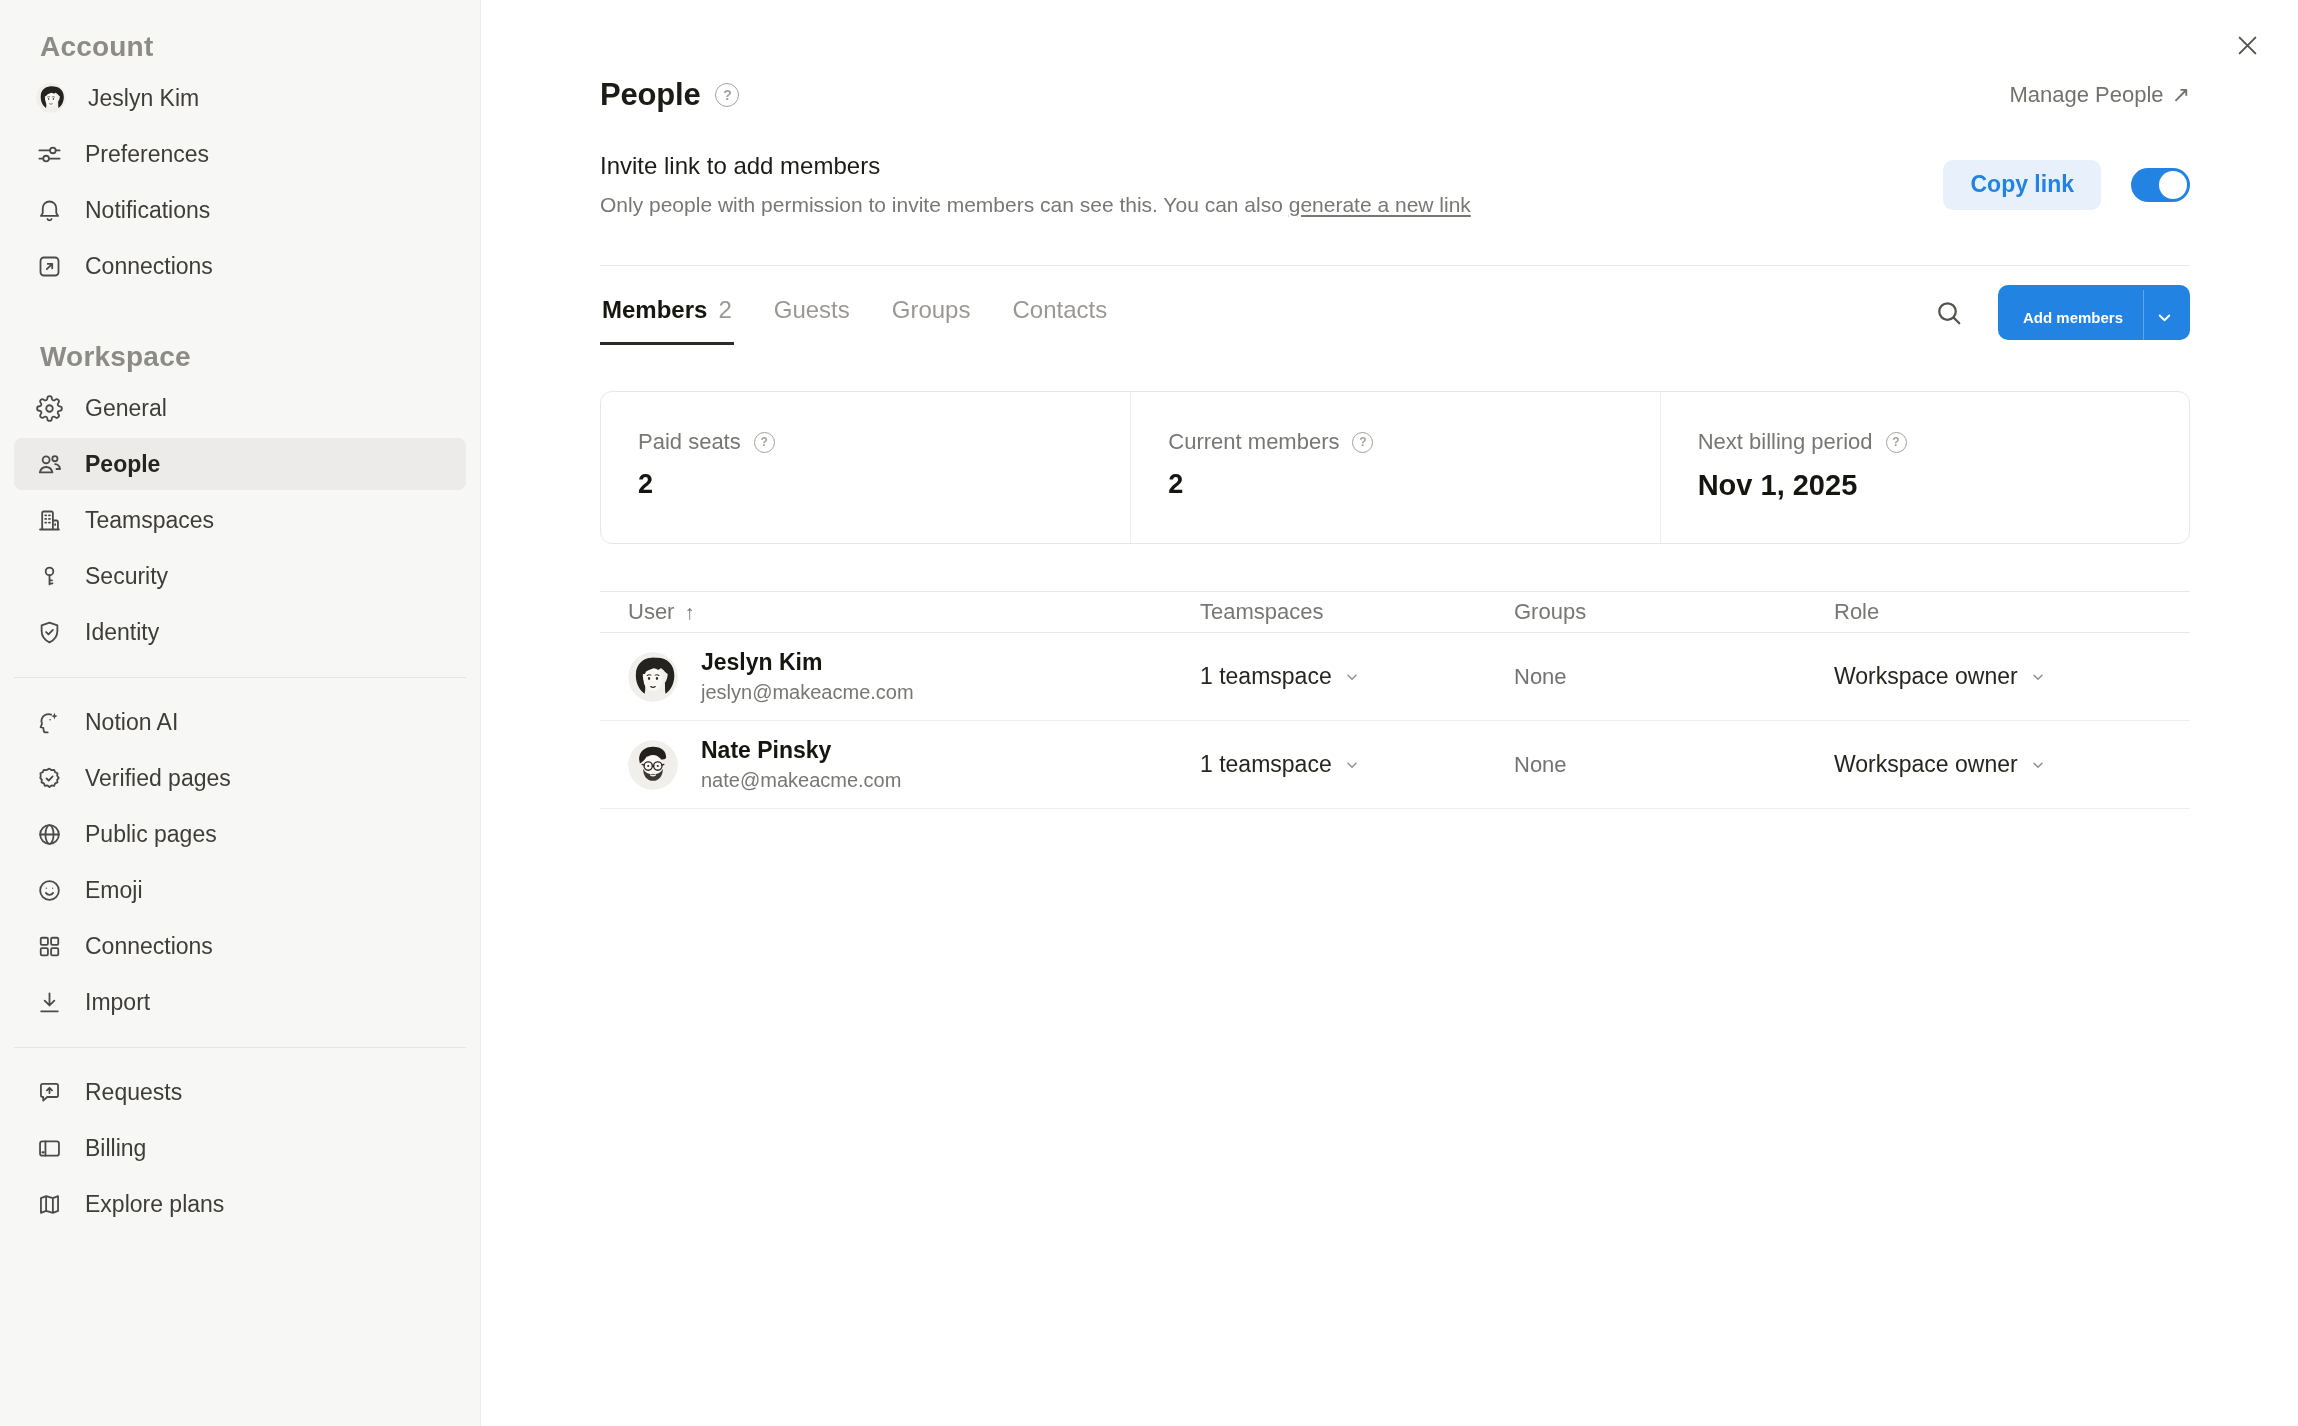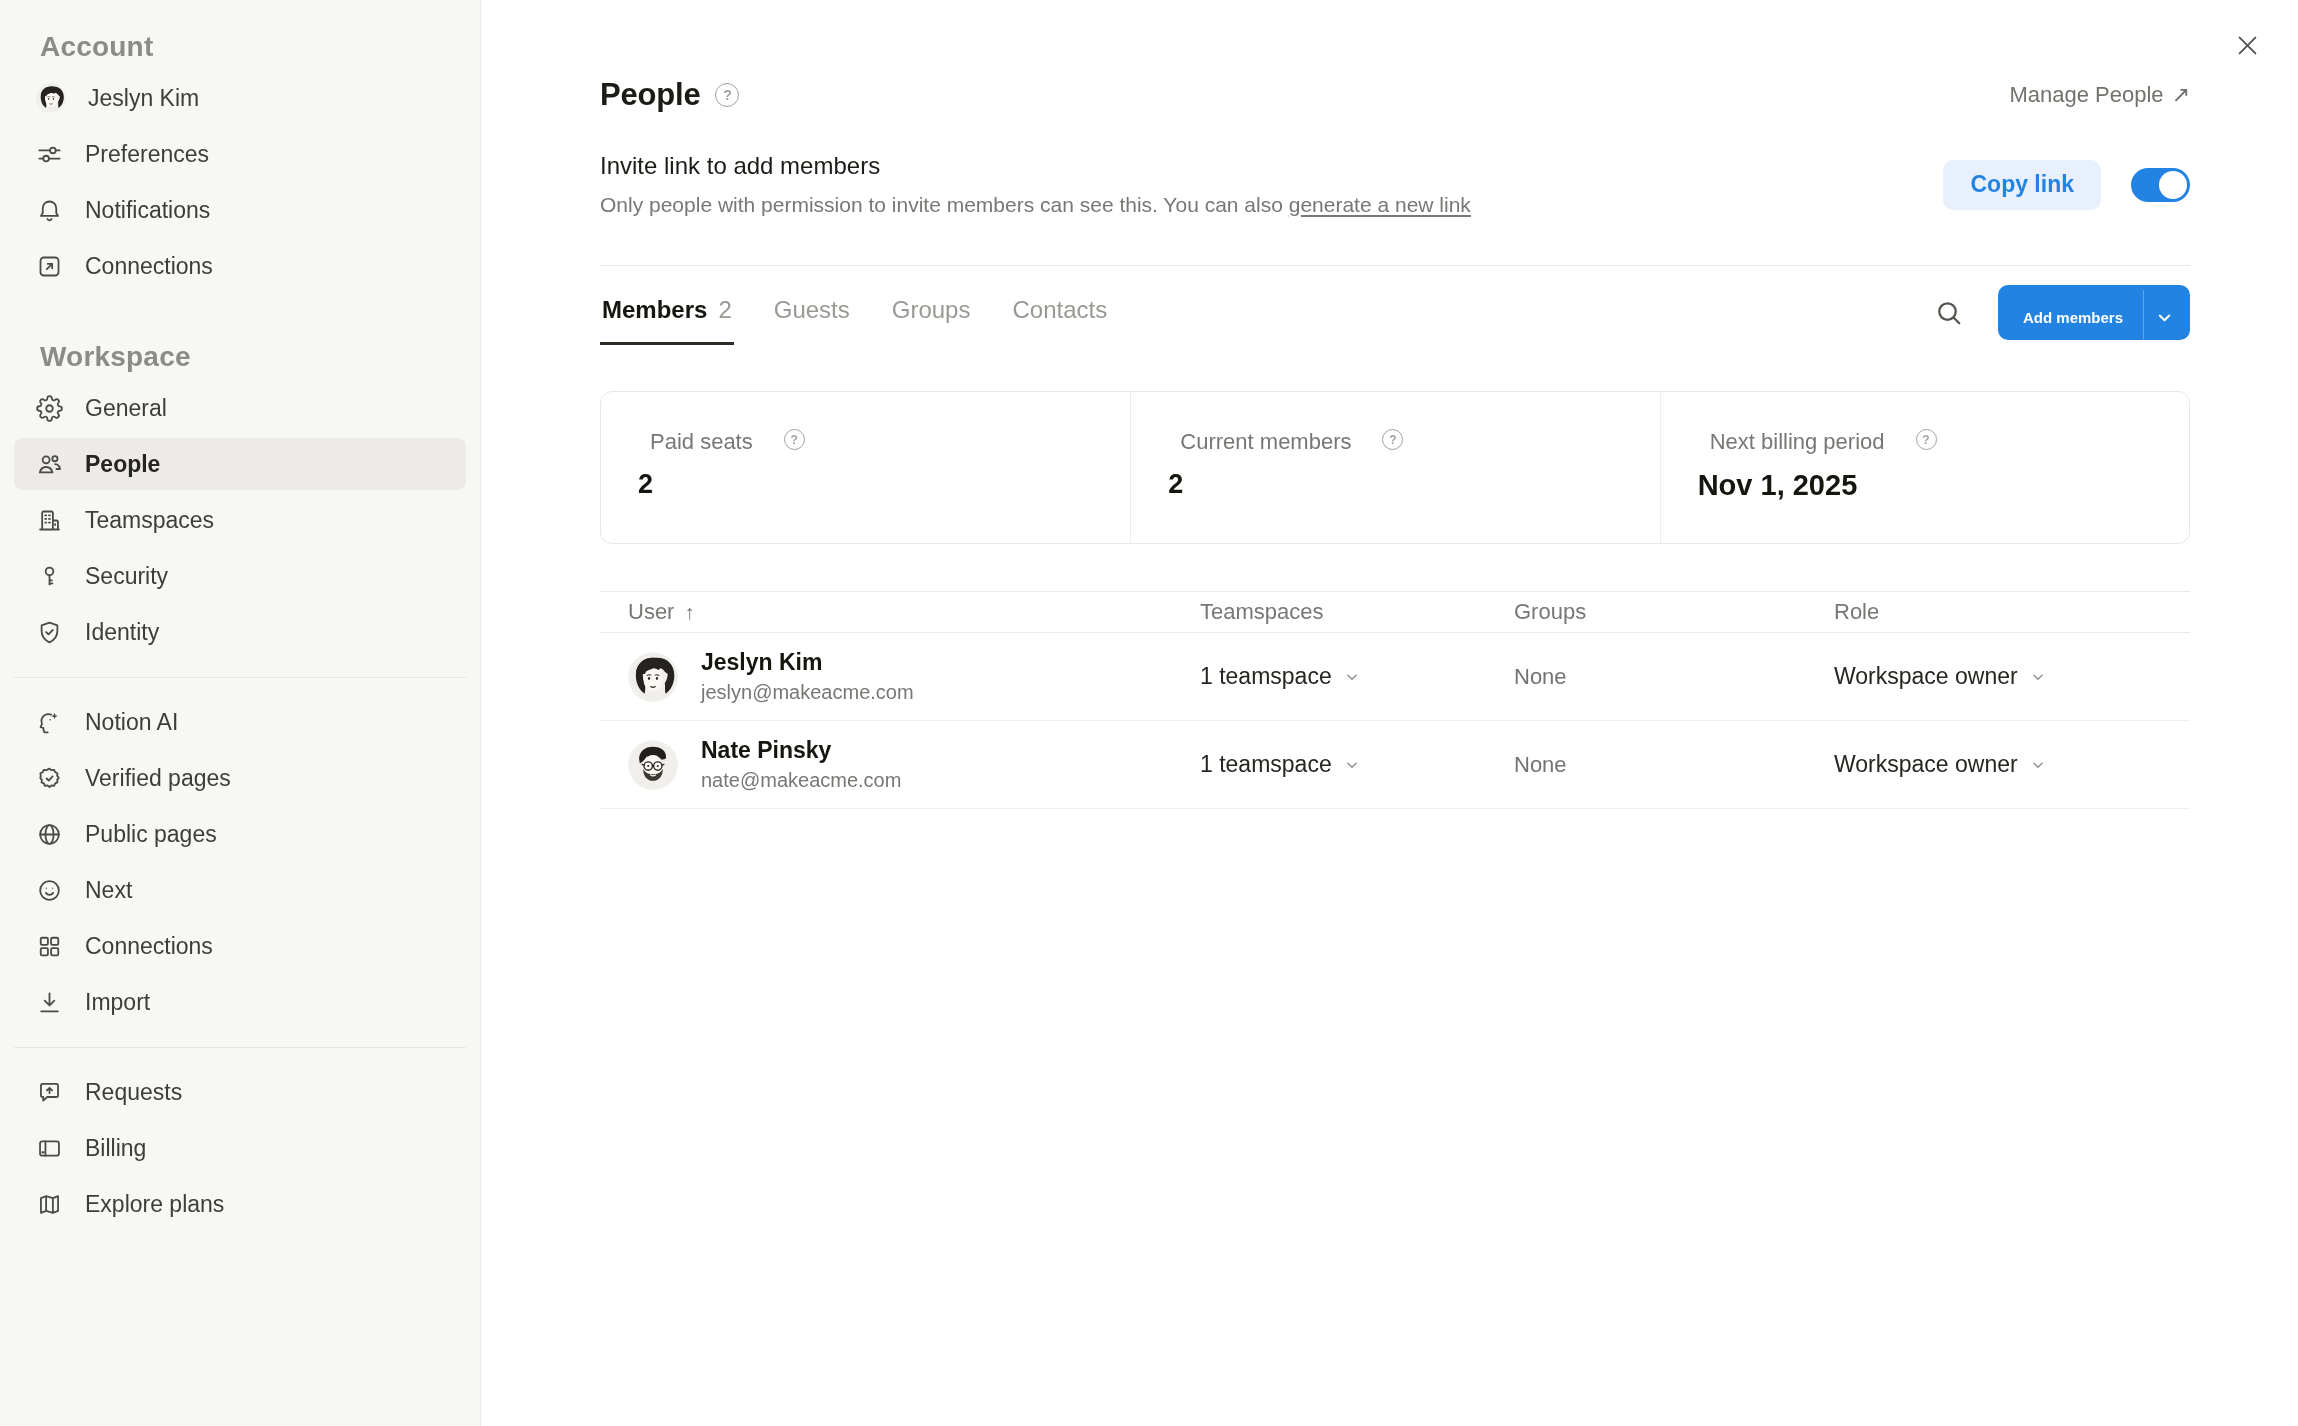--- a/index.html
+++ b/index.html
@@ -88,21 +88,21 @@
   .add-members-btn .divider { width: 1px; height: 55px; background: rgba(255,255,255,0.28); margin: 0 4px 0 20px; }
   .add-members-btn .chev { width: 32px; height: 32px; display: flex; align-items: center; justify-content: center; }
   .add-members-btn .chev svg { width: 19px; height: 19px; stroke: #fff; fill: none; stroke-width: 2.4; stroke-linecap: round; stroke-linejoin: round; }
 
   .stats-card {
     margin-top: 46px; height: 153px; border: 1px solid #e8e7e4; border-radius: 12px;
     display: grid; grid-template-columns: 1fr 1fr 1fr; overflow: hidden; background: #fff;
   }
   .stat { padding: 37px 0 0 37px; }
   .stat + .stat { border-left: 1px solid #efeeec; }
-  .stat-label { display: flex; align-items: flex-start; gap: 31px; font-size: 22px; color: #787774; margin-left: 12px; }
+  .stat-label { display: flex; align-items: center; gap: 13px; font-size: 22px; color: #787774; }
   .stat-label .help-circle { width: 21px; height: 21px; font-size: 12px; }
   .stat-value { margin-top: 14px; font-size: 27px; font-weight: 600; color: #16150f; }
   .stat-value.date { font-size: 29px; font-weight: 700; }
 
   .members-table { margin-top: 47px; }
   .thead, .trow { display: grid; grid-template-columns: 600px 314px 320px 1fr; align-items: center; }
   .thead {
     height: 42px; border-top: 1px solid var(--divider, #e9e9e7); border-bottom: 1px solid var(--divider, #e9e9e7);
     color: #787774; font-size: 22px;
   }
@@ -266,21 +266,21 @@
 
     <div class="nav-item">
       <span class="nav-icon">
         <svg viewBox="0 0 24 24">
             <circle cx="12" cy="12" r="8.3"></circle>
             <path d="M8.8 14.1c.8 1.1 1.9 1.7 3.2 1.7s2.4-.6 3.2-1.7"></path>
             <circle cx="9.2" cy="9.9" r="0.6" fill="#4b4a47" stroke="none"></circle>
             <circle cx="14.8" cy="9.9" r="0.6" fill="#4b4a47" stroke="none"></circle>
           </svg>
       </span>
-      <span class="label">Next</span>
+      <span class="label">Emoji</span>
     </div>
 
     <div class="nav-item">
       <span class="nav-icon">
         <svg viewBox="0 0 24 24">
             <rect x="4.2" y="4.2" width="6.4" height="6.4" rx="1.2"></rect>
             <rect x="13.4" y="4.2" width="6.4" height="6.4" rx="1.2"></rect>
             <rect x="4.2" y="13.4" width="6.4" height="6.4" rx="1.2"></rect>
             <rect x="13.4" y="13.4" width="6.4" height="6.4" rx="1.2"></rect>
           </svg>

